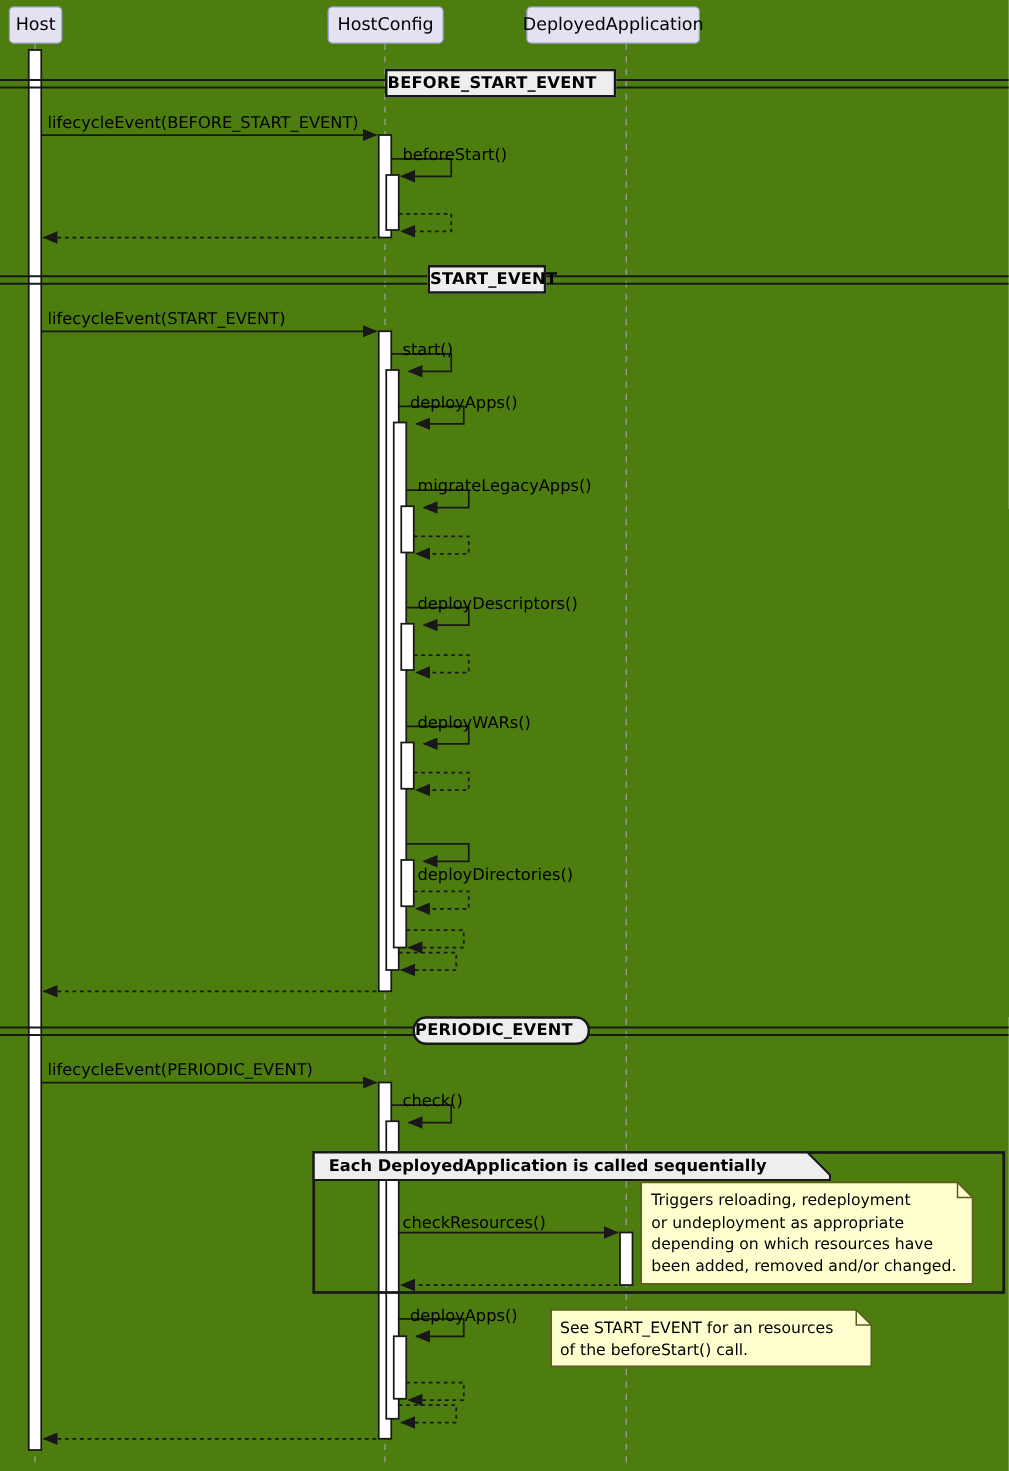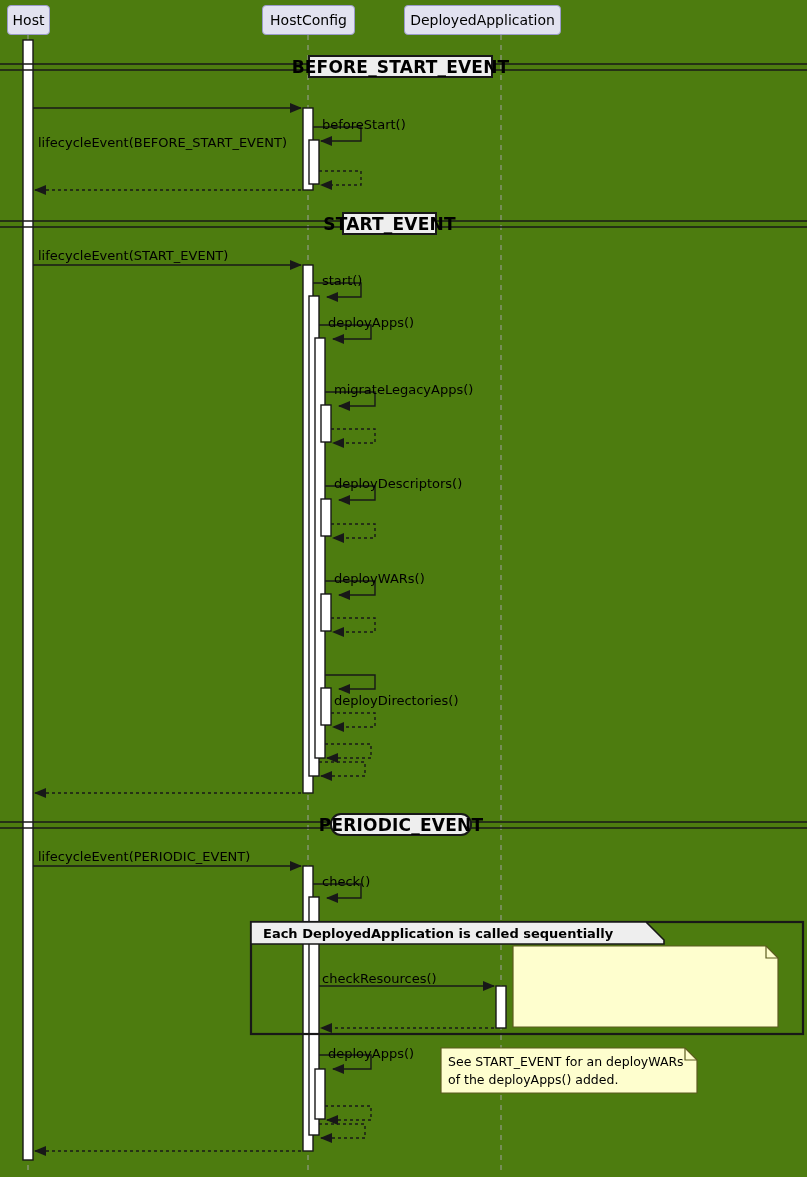--- a/index.html
+++ b/index.html
@@ -39,22 +39,21 @@
     color: #000000;
     white-space: nowrap;
   }
   .divider-box {
     position: absolute;
     box-sizing: border-box;
     background: #EEEEEE;
     border: 2px solid #181818;
     display: flex;
     align-items: center;
-    justify-content: center;
-    font-size: 17px;
+    font-size: 13px;
     font-weight: bold;
     color: #000000;
     white-space: nowrap;
     letter-spacing: 0.2px;
   }
   .msg-label {
     position: absolute;
     font-size: 13px;
     color: #000000;
     white-space: nowrap;
@@ -203,49 +202,53 @@
       <path d="M685,1048 L685,1060 L697,1060" fill="none" stroke="#5B5B1F" stroke-width="1.2"></path>
     </g>
   </svg>
 
   <div class="participant-box" style="left:7px; top:5px; width:43px; height:30px;">
     <span>Host</span>
   </div>
   <div class="participant-box" style="left:262px; top:5px; width:93px; height:30px;">
     <span>HostConfig</span>
   </div>
-  <div class="participant-box" style="left:404px; top:5px; width:157px; height:30px;">
+  <div class="participant-box" style="left:421px; top:5px; width:139px; height:30px;">
     <span>DeployedApplication</span>
   </div>
 
   <div class="divider-box" style="left:308px; top:55px; width:185px; height:23px;">
     <span>BEFORE_START_EVENT</span>
   </div>
   <div class="divider-box" style="left:342px; top:212px; width:95px; height:23px;">
     <span>START_EVENT</span>
   </div>
   <div class="divider-box" style="left:330px; top:813px; width:142px; height:23px;border-radius:11px;">
     <span>PERIODIC_EVENT</span>
   </div>
 
-  <div class="msg-label" style="left:38px; top:92px;margin-top:44px;">lifecycleEvent(BEFORE_START_EVENT)</div>
+  <div class="msg-label" style="left:38px; top:92px;">lifecycleEvent(BEFORE_START_EVENT)</div>
   <div class="msg-label" style="left:322px; top:118px;">beforeStart()</div>
 
   <div class="msg-label" style="left:38px; top:249px;">lifecycleEvent(START_EVENT)</div>
   <div class="msg-label" style="left:322px; top:274px;">start()</div>
   <div class="msg-label" style="left:328px; top:316px;">deployApps()</div>
   <div class="msg-label" style="left:334px; top:383px;">migrateLegacyApps()</div>
   <div class="msg-label" style="left:334px; top:477px;">deployDescriptors()</div>
   <div class="msg-label" style="left:334px; top:572px;">deployWARs()</div>
   <div class="msg-label" style="left:334px; top:666px;margin-top:28px;">deployDirectories()</div>
 
   <div class="msg-label" style="left:38px; top:850px;">lifecycleEvent(PERIODIC_EVENT)</div>
   <div class="msg-label" style="left:322px; top:875px;">check()</div>
   <div class="msg-label" style="left:322px; top:972px;">checkResources()</div>
   <div class="msg-label" style="left:328px; top:1047px;">deployApps()</div>
 
   <div class="group-title" style="left:263px; top:926px;">Each DeployedApplication is called sequentially</div>
 
-
-  <div class="note-text" style="left:448px; top:1053px; width:245px;"><span>See START_EVENT for an deployWARs</span>
-<span>of the deployApps() added.</span></div>
+  <div class="note-text" style="left:521px; top:951px; width:250px;"><span>Triggers reloading, redeployment</span>
+<span>or undeployment as appropriate</span>
+<span>depending on which resources have</span>
+<span>been added, removed and/or changed.</span></div>
+
+  <div class="note-text" style="left:448px; top:1053px; width:245px;"><span>See START_EVENT for an resources</span>
+<span>of the beforeStart() call.</span></div>
 
 </div>
 
 </body></html>

